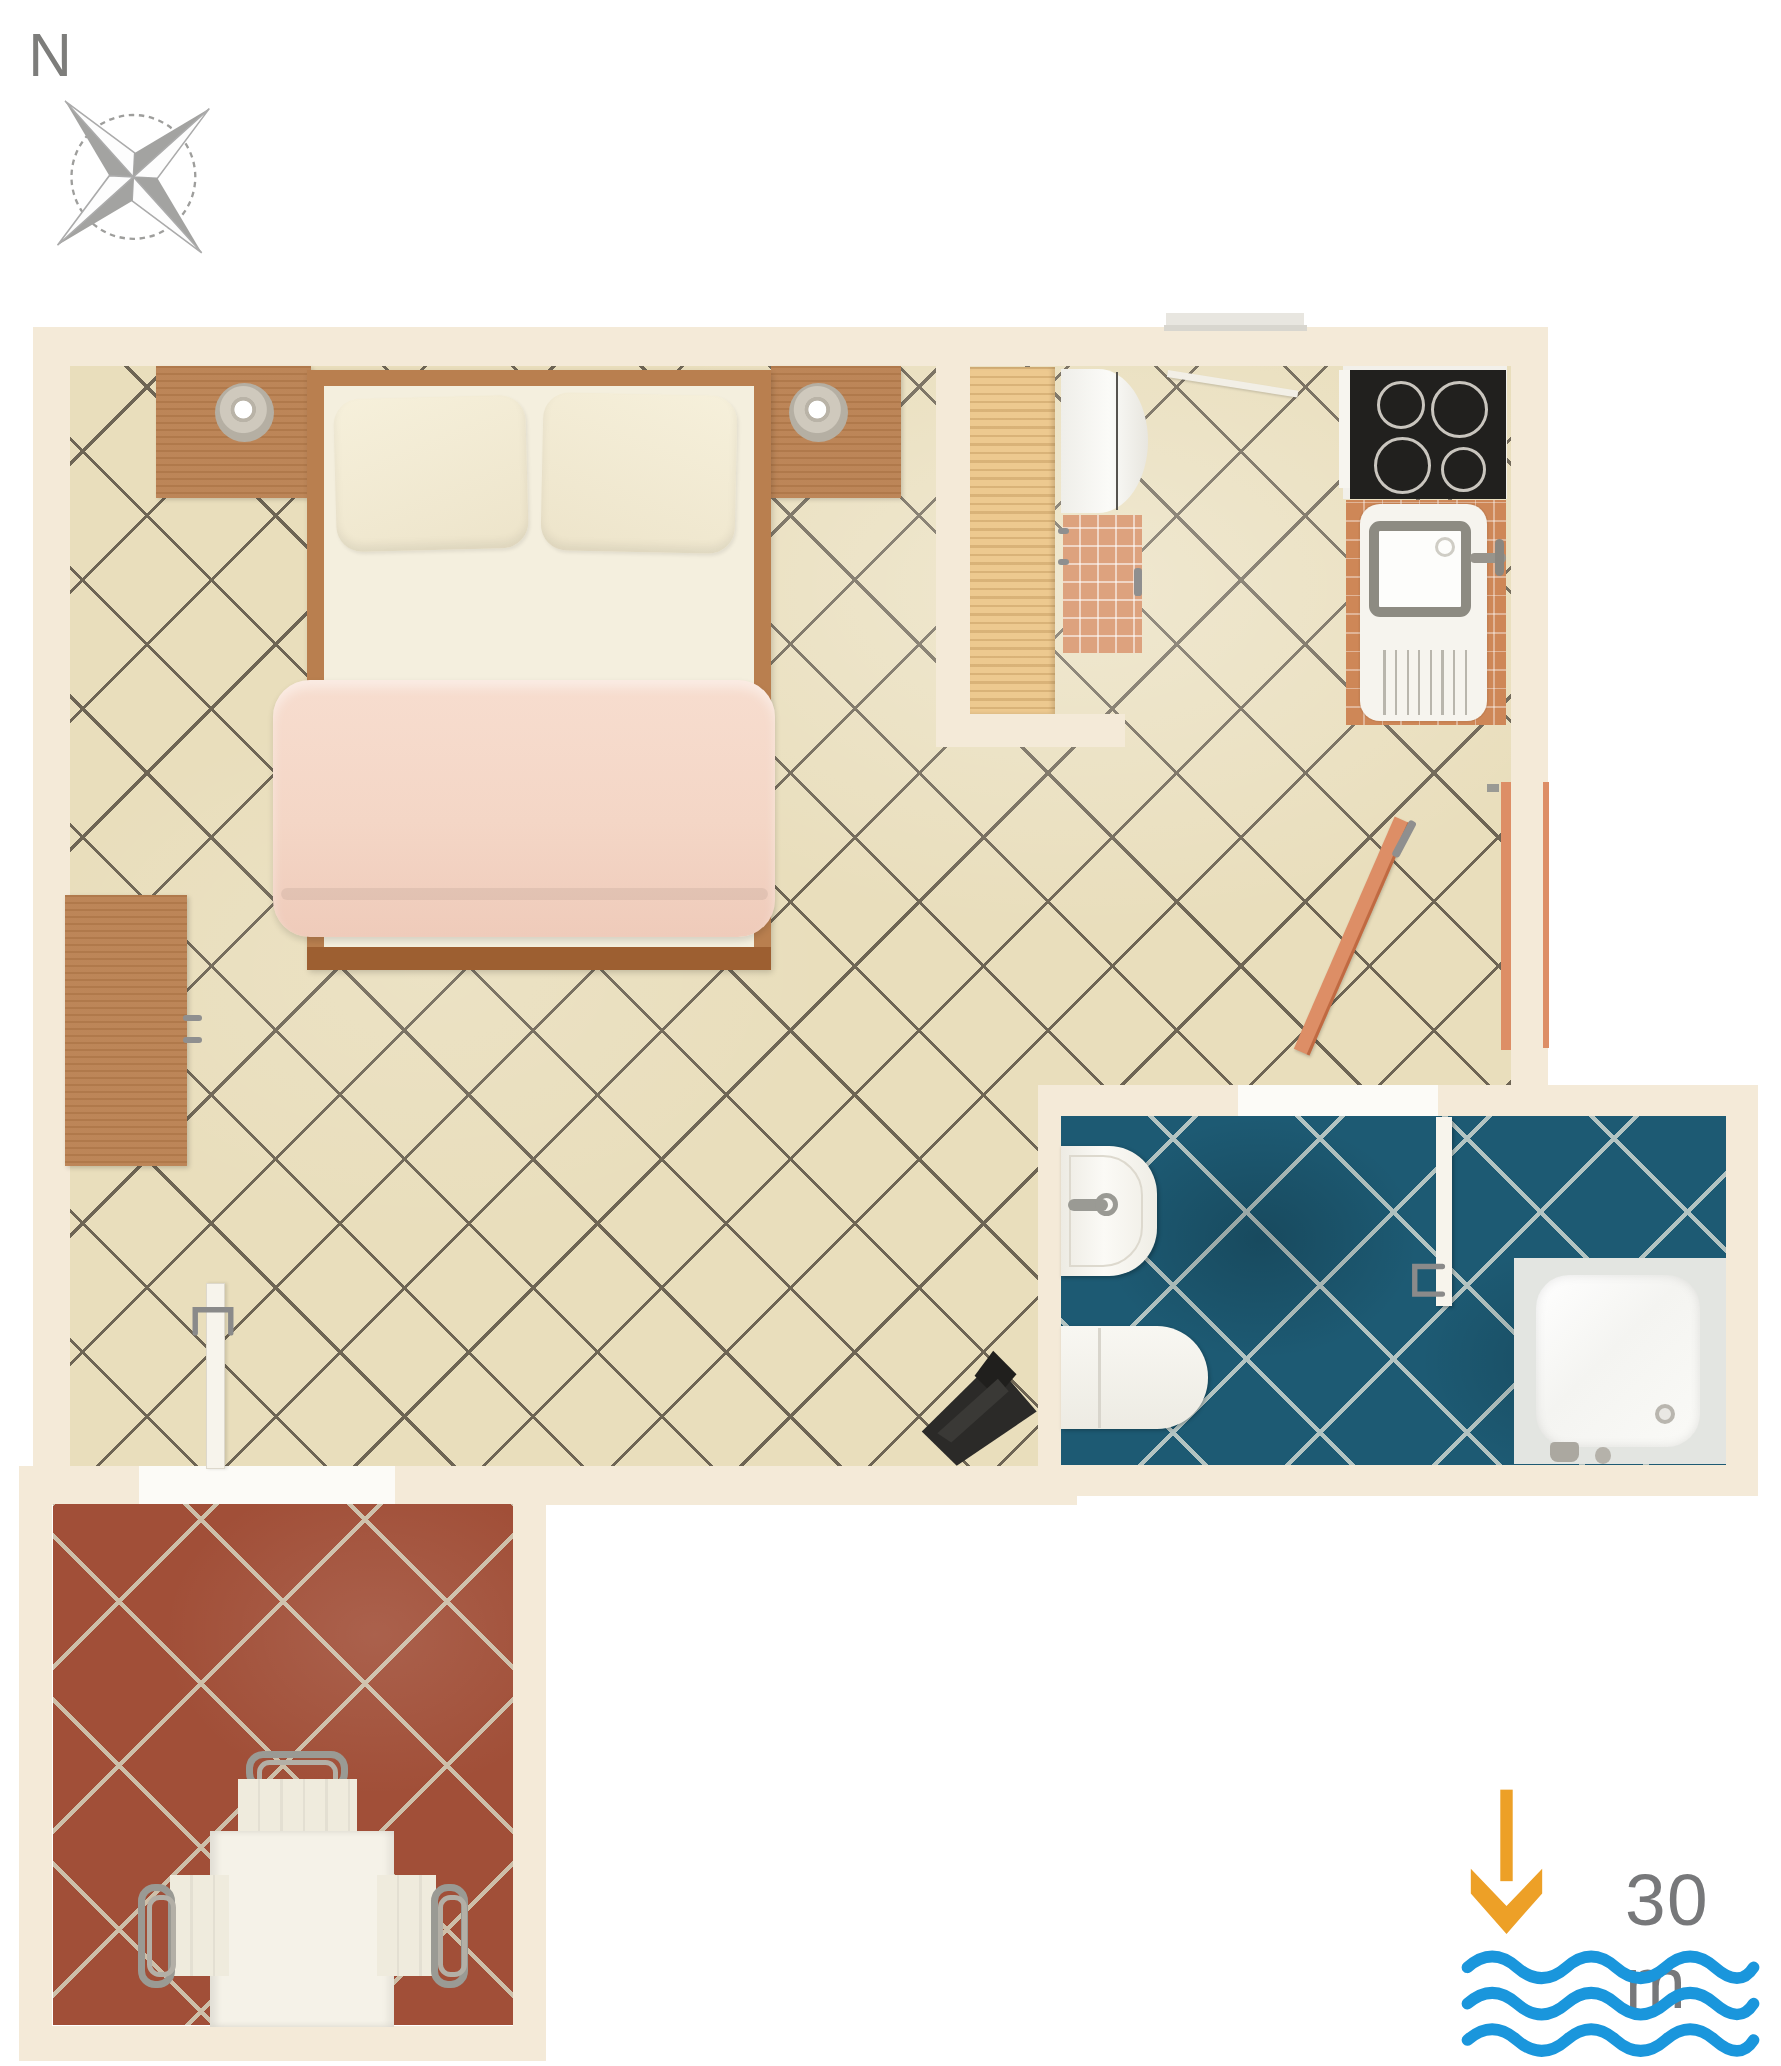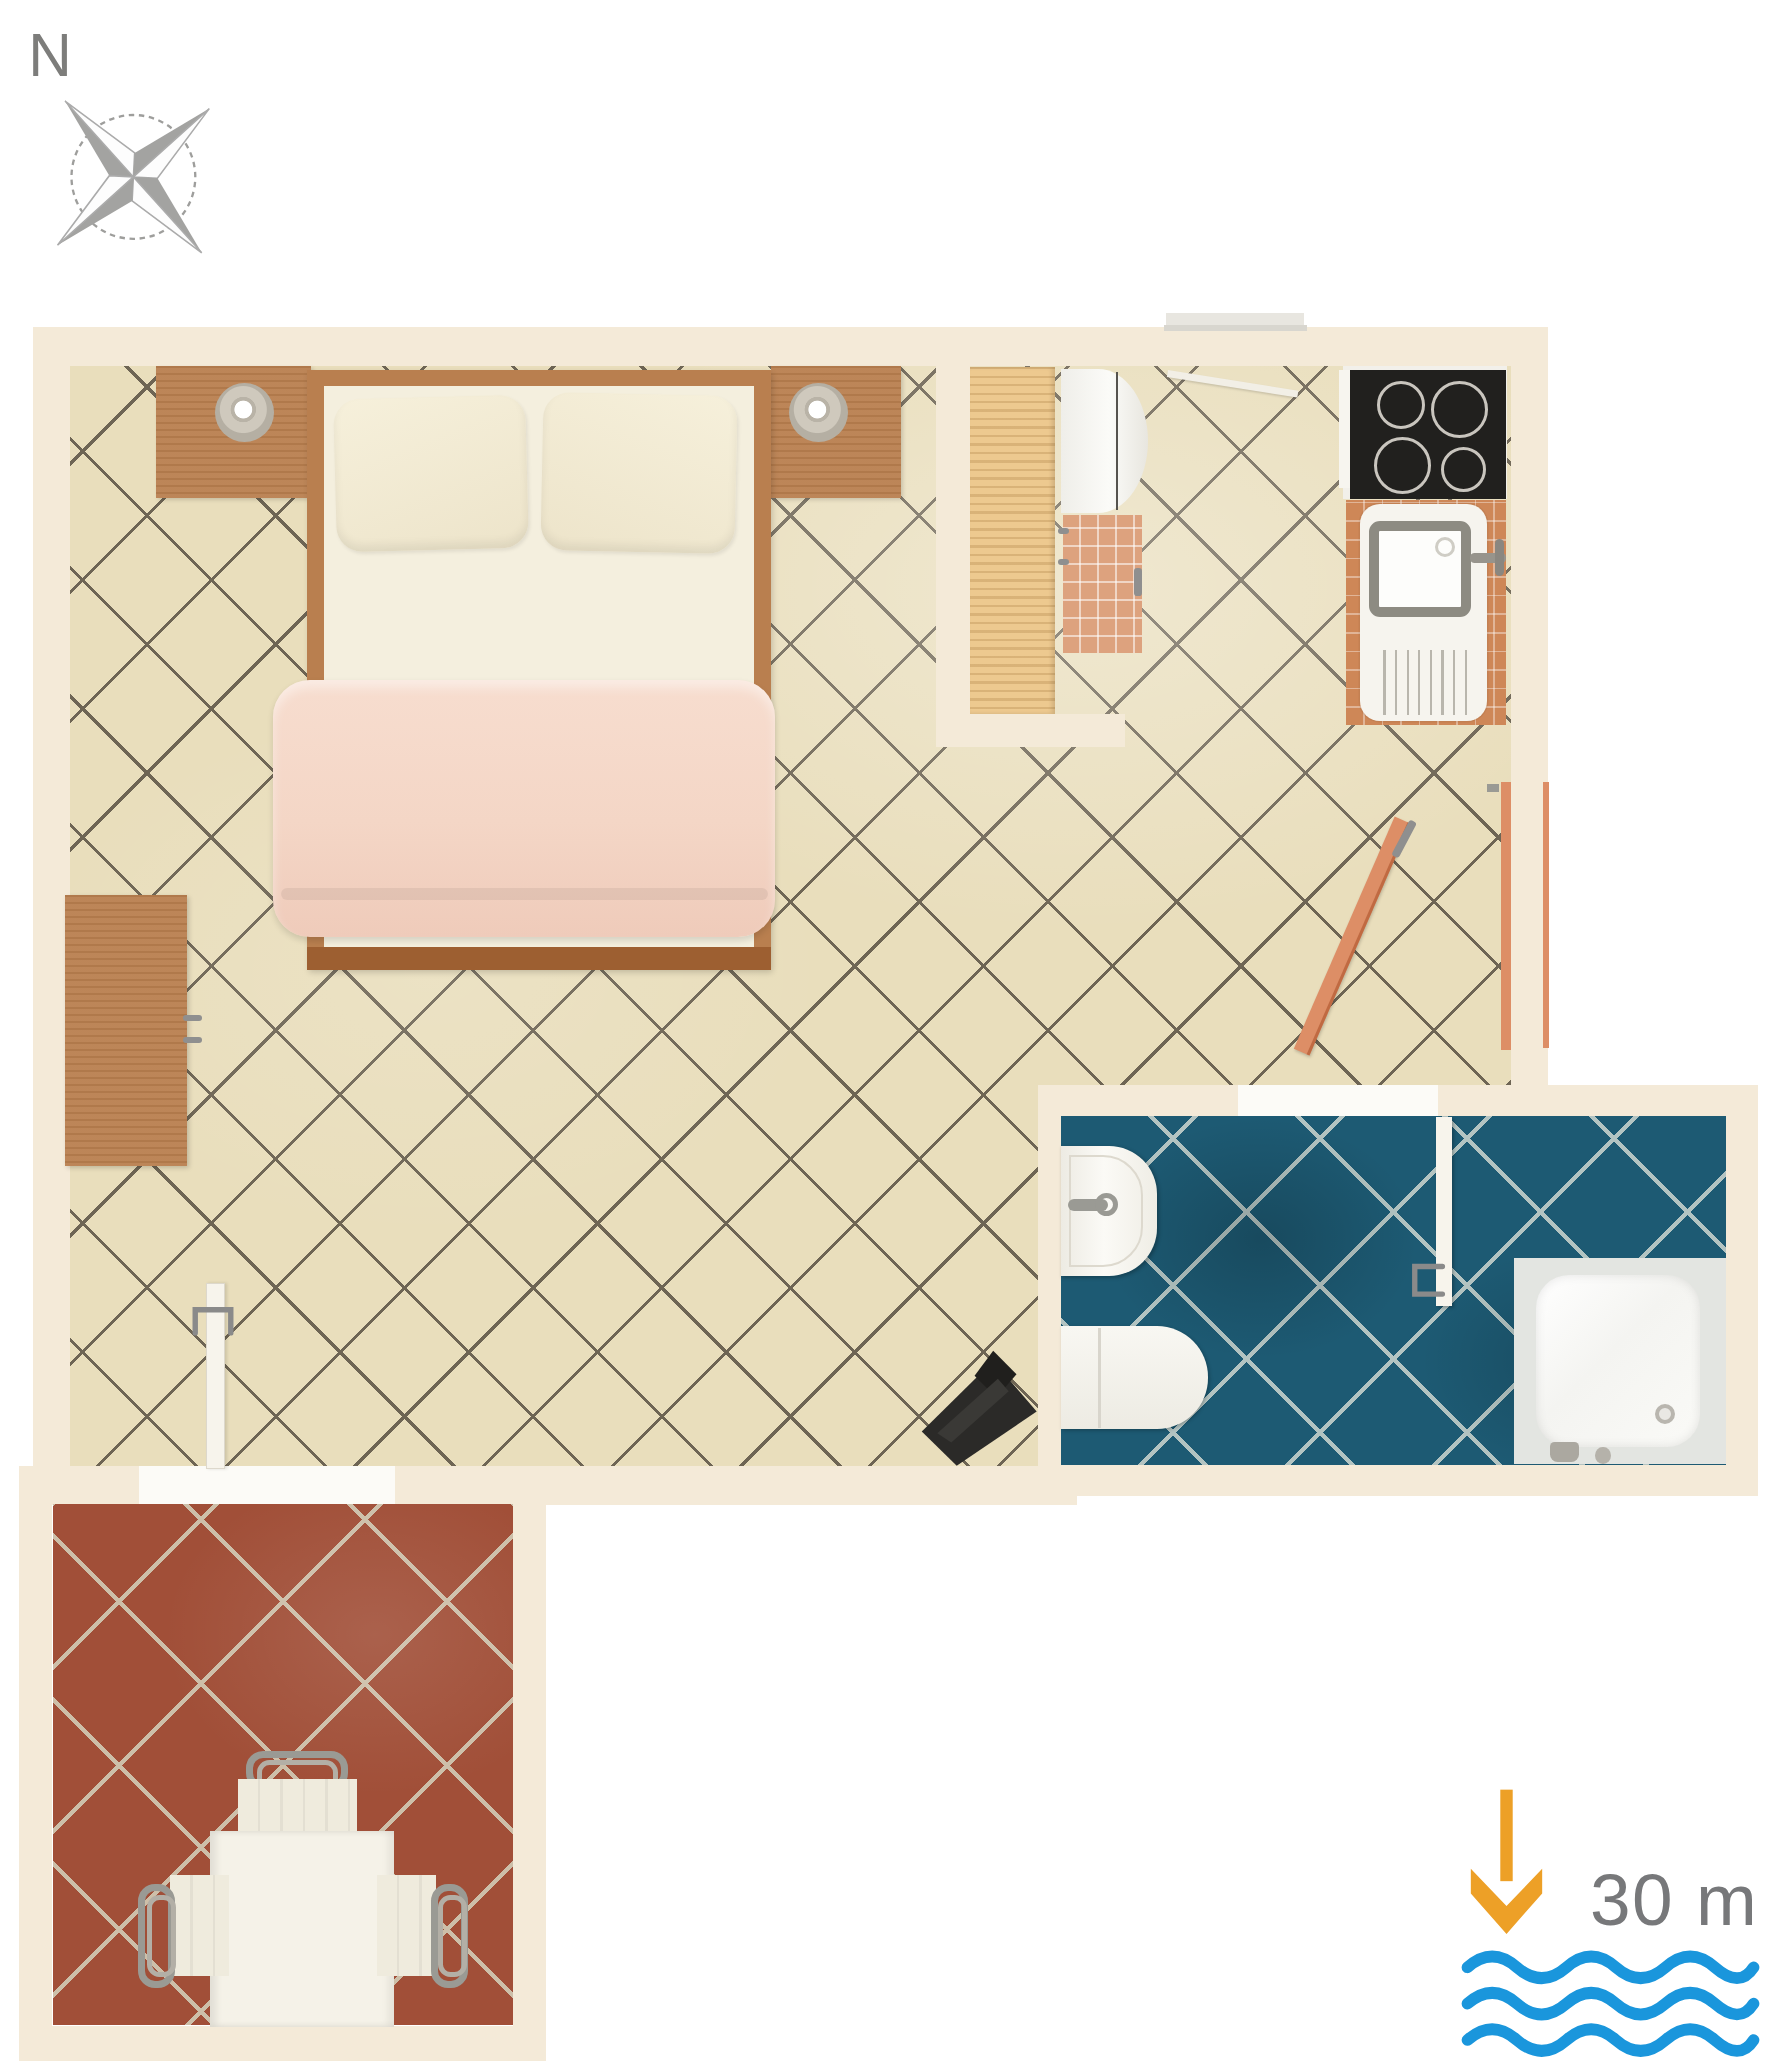--- a/index.html
+++ b/index.html
@@ -31,21 +31,21 @@
     background-image:repeating-linear-gradient(180deg, rgba(0,0,0,.05) 0 2.3px, rgba(255,255,255,.05) 2.3px 7px);}
   .pine{background-color:var(--pine);
     background-image:repeating-linear-gradient(180deg, rgba(165,120,60,.28) 0 2.3px, rgba(255,255,255,0) 2.3px 8.5px);}
   .white-fix{background:var(--white-fixture);}
   .tube{border:7.7px solid var(--steel);border-radius:17px;background:transparent;}
   .tube-in{border:5.4px solid #b3afa6;border-radius:12.4px;background:transparent;}
   .seat{background:#EFEBDD;background-image:repeating-linear-gradient(90deg, transparent 0 20px, rgba(0,0,0,.05) 20px 22.5px);}
   .handle{background:#8f8f8f;border-radius:3.1px;}
   .lamp{border-radius:50%;background:radial-gradient(circle at 48% 45%, #ffffff 0 8.5px, #b9b3a7 9.3px 12.4px, #cfc9bd 13px 23px, #b5afa3 24px 29px);}
   .burner{position:absolute;border:3.1px solid #c9c5be;border-radius:50%;}
-  .text-gray{color:var(--label-gray);}
+  .text-gray{color:var(--label-gray);margin-left:35px;}
 </style>
 </head>
 <body>
 
 <div id="canvas">
 
   <svg class="abs" style="left:17px;top:15.5px;" width="256" height="294" viewBox="0 0 330 380">
     <text x="14" y="78" font-size="78" fill="#7D7D7B" font-family="Liberation Sans, sans-serif">N</text>
     <g transform="rotate(-42 150 208)">
       <circle cx="150" cy="208" r="80" fill="none" stroke="#9E9E9C" stroke-width="3" stroke-dasharray="7 6"></circle>

